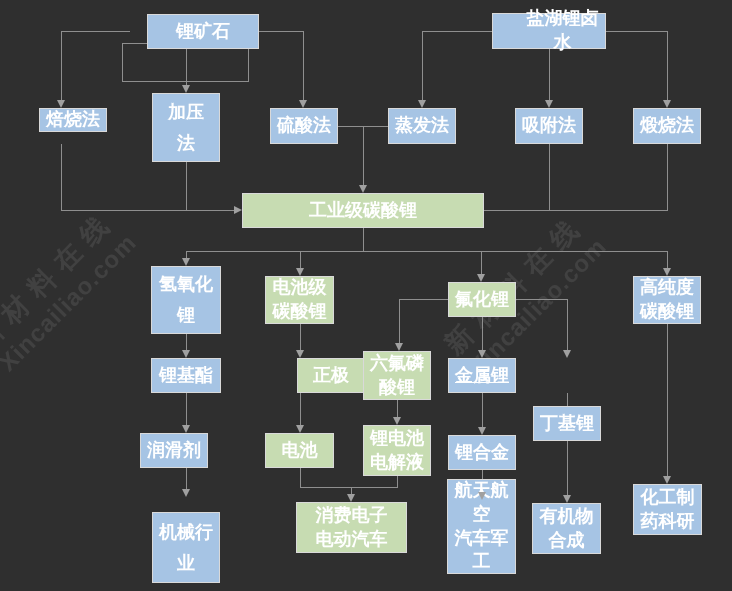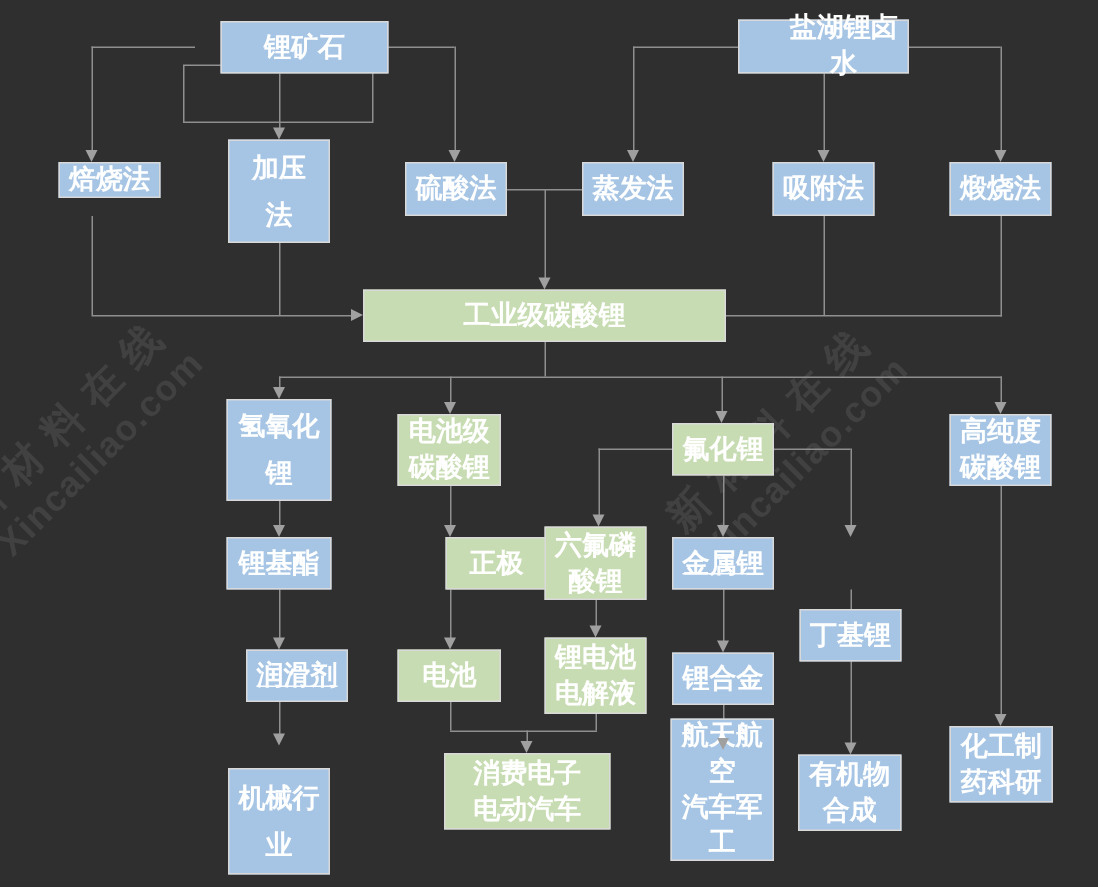--- a/index.html
+++ b/index.html
@@ -142,21 +142,21 @@
   <div class="n blue" style="left:633px;top:276px;width:68px;height:48px;">高纯度
 碳酸锂</div>
 
   <div class="n blue" style="left:151px;top:358px;width:70px;height:35px;">锂基酯</div>
   <div class="n green" style="left:265px;top:358px;width:68px;height:35px;margin-left:32px;">正极</div>
   <div class="n green" style="left:363px;top:351px;width:68px;height:49px;">六氟磷
 酸锂</div>
   <div class="n blue" style="left:448px;top:358px;width:68px;height:35px;text-decoration:underline;">金属锂</div>
   <div class="n blue" style="left:533px;top:358px;width:68px;height:35px;margin-top:48px;">丁基锂</div>
 
-  <div class="n blue" style="left:164px;top:433px;width:68px;height:35px;text-decoration:underline;">润滑剂</div>
+  <div class="n blue" style="left:140px;top:433px;width:68px;height:35px;">润滑剂</div>
   <div class="n green" style="left:265px;top:433px;width:69px;height:35px;">电池</div>
   <div class="n green" style="left:363px;top:425px;width:68px;height:51px;">锂电池
 电解液</div>
   <div class="n blue" style="left:448px;top:435px;width:68px;height:35px;">锂合金</div>
 
   <div class="n blue tall" style="left:152px;top:492px;width:68px;height:71px;margin-top:20px;">机械行
 业</div>
   <div class="n green" style="left:296px;top:502px;width:111px;height:51px;">消费电子
 电动汽车</div>
   <div class="n blue" style="left:447px;top:479px;width:69px;height:95px;">航天航

